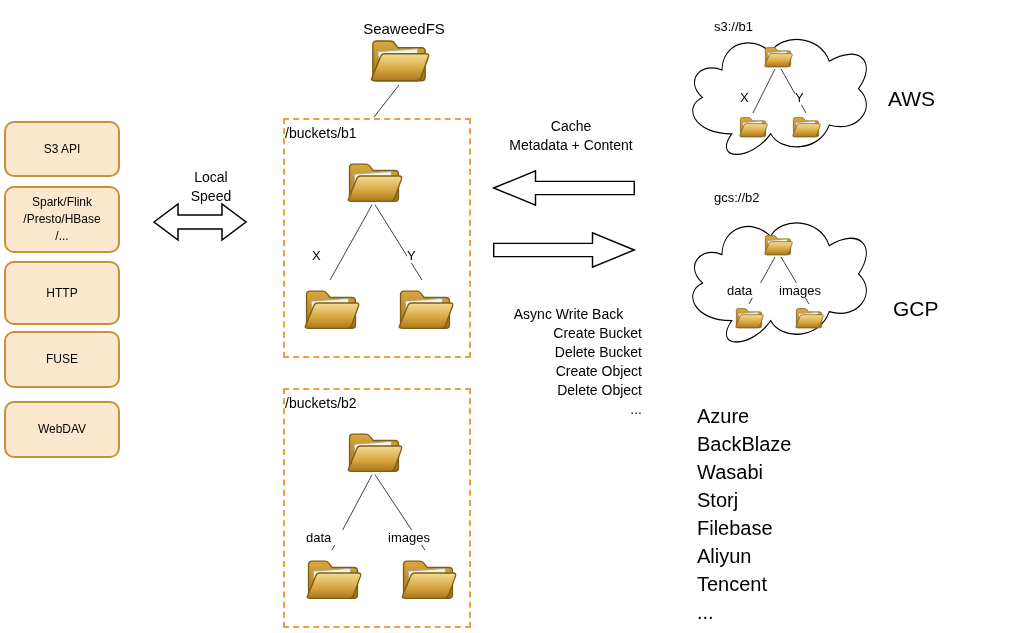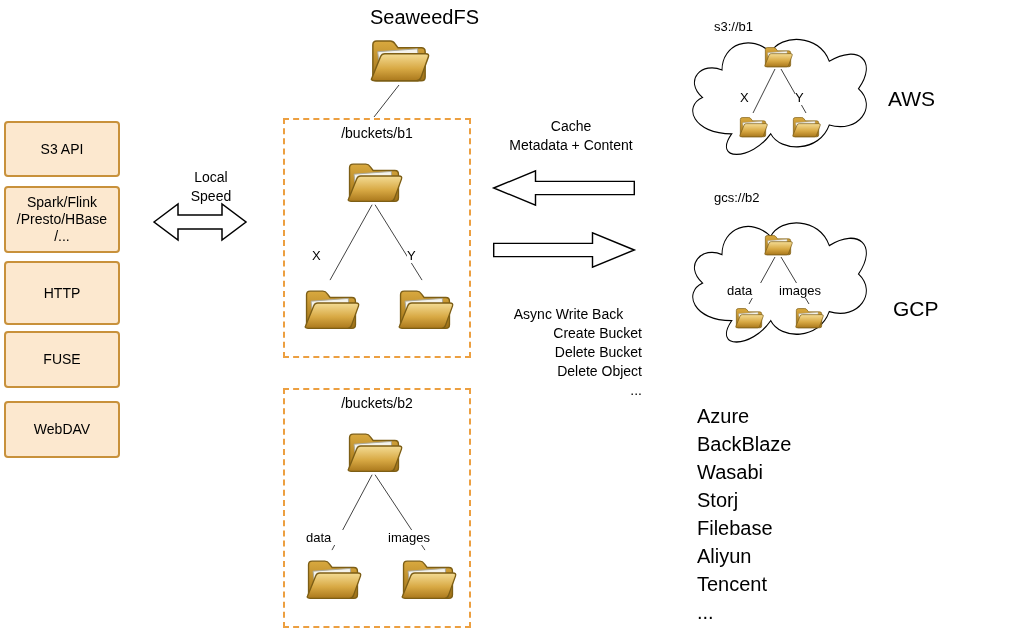--- a/index.html
+++ b/index.html
@@ -1,34 +1,34 @@
 <!DOCTYPE html>
 <html><head>
 <meta charset="utf-8">
 <style>
   html,body{margin:0;padding:0;background:#ffffff;}
   .canvas{position:relative;width:1017px;height:633px;background:#fff;
           font-family:"Liberation Sans",sans-serif;color:#000;overflow:hidden;}
   .pre{white-space:pre-line;}
   .api-box{position:absolute;left:4px;width:116px;background:#fce8cf;border:2px solid #c8913b;
-           border-radius:4px;display:flex;align-items:center;justify-content:center;
-           font-size:14px;line-height:17px;text-align:center;box-sizing:border-box;}
+           border-radius:10px;display:flex;align-items:center;justify-content:center;
+           font-size:12px;line-height:17px;text-align:center;box-sizing:border-box;}
   .dashed-box{position:absolute;left:283px;width:188px;height:240px;border:2px dashed #ec9f40;box-sizing:border-box;}
-  .box-title{position:absolute;left:0;top:5px;width:100%;text-align:center;font-size:14px;}
+  .box-title{position:absolute;left:0;top:5px;width:100%;font-size:14px;}
   .folder{position:absolute;overflow:visible;}
   .overlay{position:absolute;left:0;top:0;pointer-events:none;}
   .inner-lines{position:absolute;left:0;top:0;width:100%;height:100%;pointer-events:none;}
   .tree-label{position:absolute;font-size:13px;line-height:15px;text-align:left;background:#fff;}
   .label14{position:absolute;font-size:14px;line-height:19px;text-align:center;margin-top:18px;}
   .ops{position:absolute;left:478px;top:324px;width:164px;text-align:right;font-size:14px;line-height:19px;}
   .providers{position:absolute;left:697px;top:402px;width:200px;font-size:20px;line-height:28px;}
   .provider-big{position:absolute;font-size:21px;line-height:24px;}
   .cloud-svg{position:absolute;}
   .arrow-svg{position:absolute;overflow:visible;}
-  .title{position:absolute;left:329px;top:6px;width:150px;text-align:right;font-size:20px;}
+  .title{position:absolute;left:329px;top:20px;width:150px;text-align:center;font-size:15px;}
 </style>
 </head>
 <body>
 
 <div class="canvas">
 
   <svg width="0" height="0" style="position:absolute">
     <defs>
       <linearGradient id="gradBack" x1="0" y1="0" x2="0" y2="1">
         <stop offset="0" stop-color="#d9a93f"></stop>
@@ -138,20 +138,21 @@
     <path d="M2 20 L46 2 L46 13 L150 13 L150 27 L46 27 L46 38 Z" fill="#ffffff" stroke="#000" stroke-width="1.5"></path>
   </svg>
   <svg class="arrow-svg" style="left:489px;top:231px" width="150" height="38" viewBox="0 0 152 40">
     <path d="M150 20 L106 2 L106 13 L2 13 L2 27 L106 27 L106 38 Z" fill="#ffffff" stroke="#000" stroke-width="1.5"></path>
   </svg>
   <div class="label14" style="left:486px;top:287px;width:165px">Async Write Back</div>
 
   <div class="ops">
     <div>Create Bucket</div>
     <div>Delete Bucket</div>
+    <div>Create Object</div>
     <div>Delete Object</div>
     <div>...</div>
   </div>
 
   <div class="tree-label" style="left:714px;top:19px;width:120px;background:transparent">s3://b1</div>
   <svg class="folder" style="left:763px;top:43px" width="30" height="26" viewBox="0 0 64 54">
       <use href="#folder-g"></use>
     </svg>
   <div class="tree-label" style="left:740px;top:90px;width:16px">X</div>
   <div class="tree-label" style="left:795px;top:90px;width:16px">Y</div>

